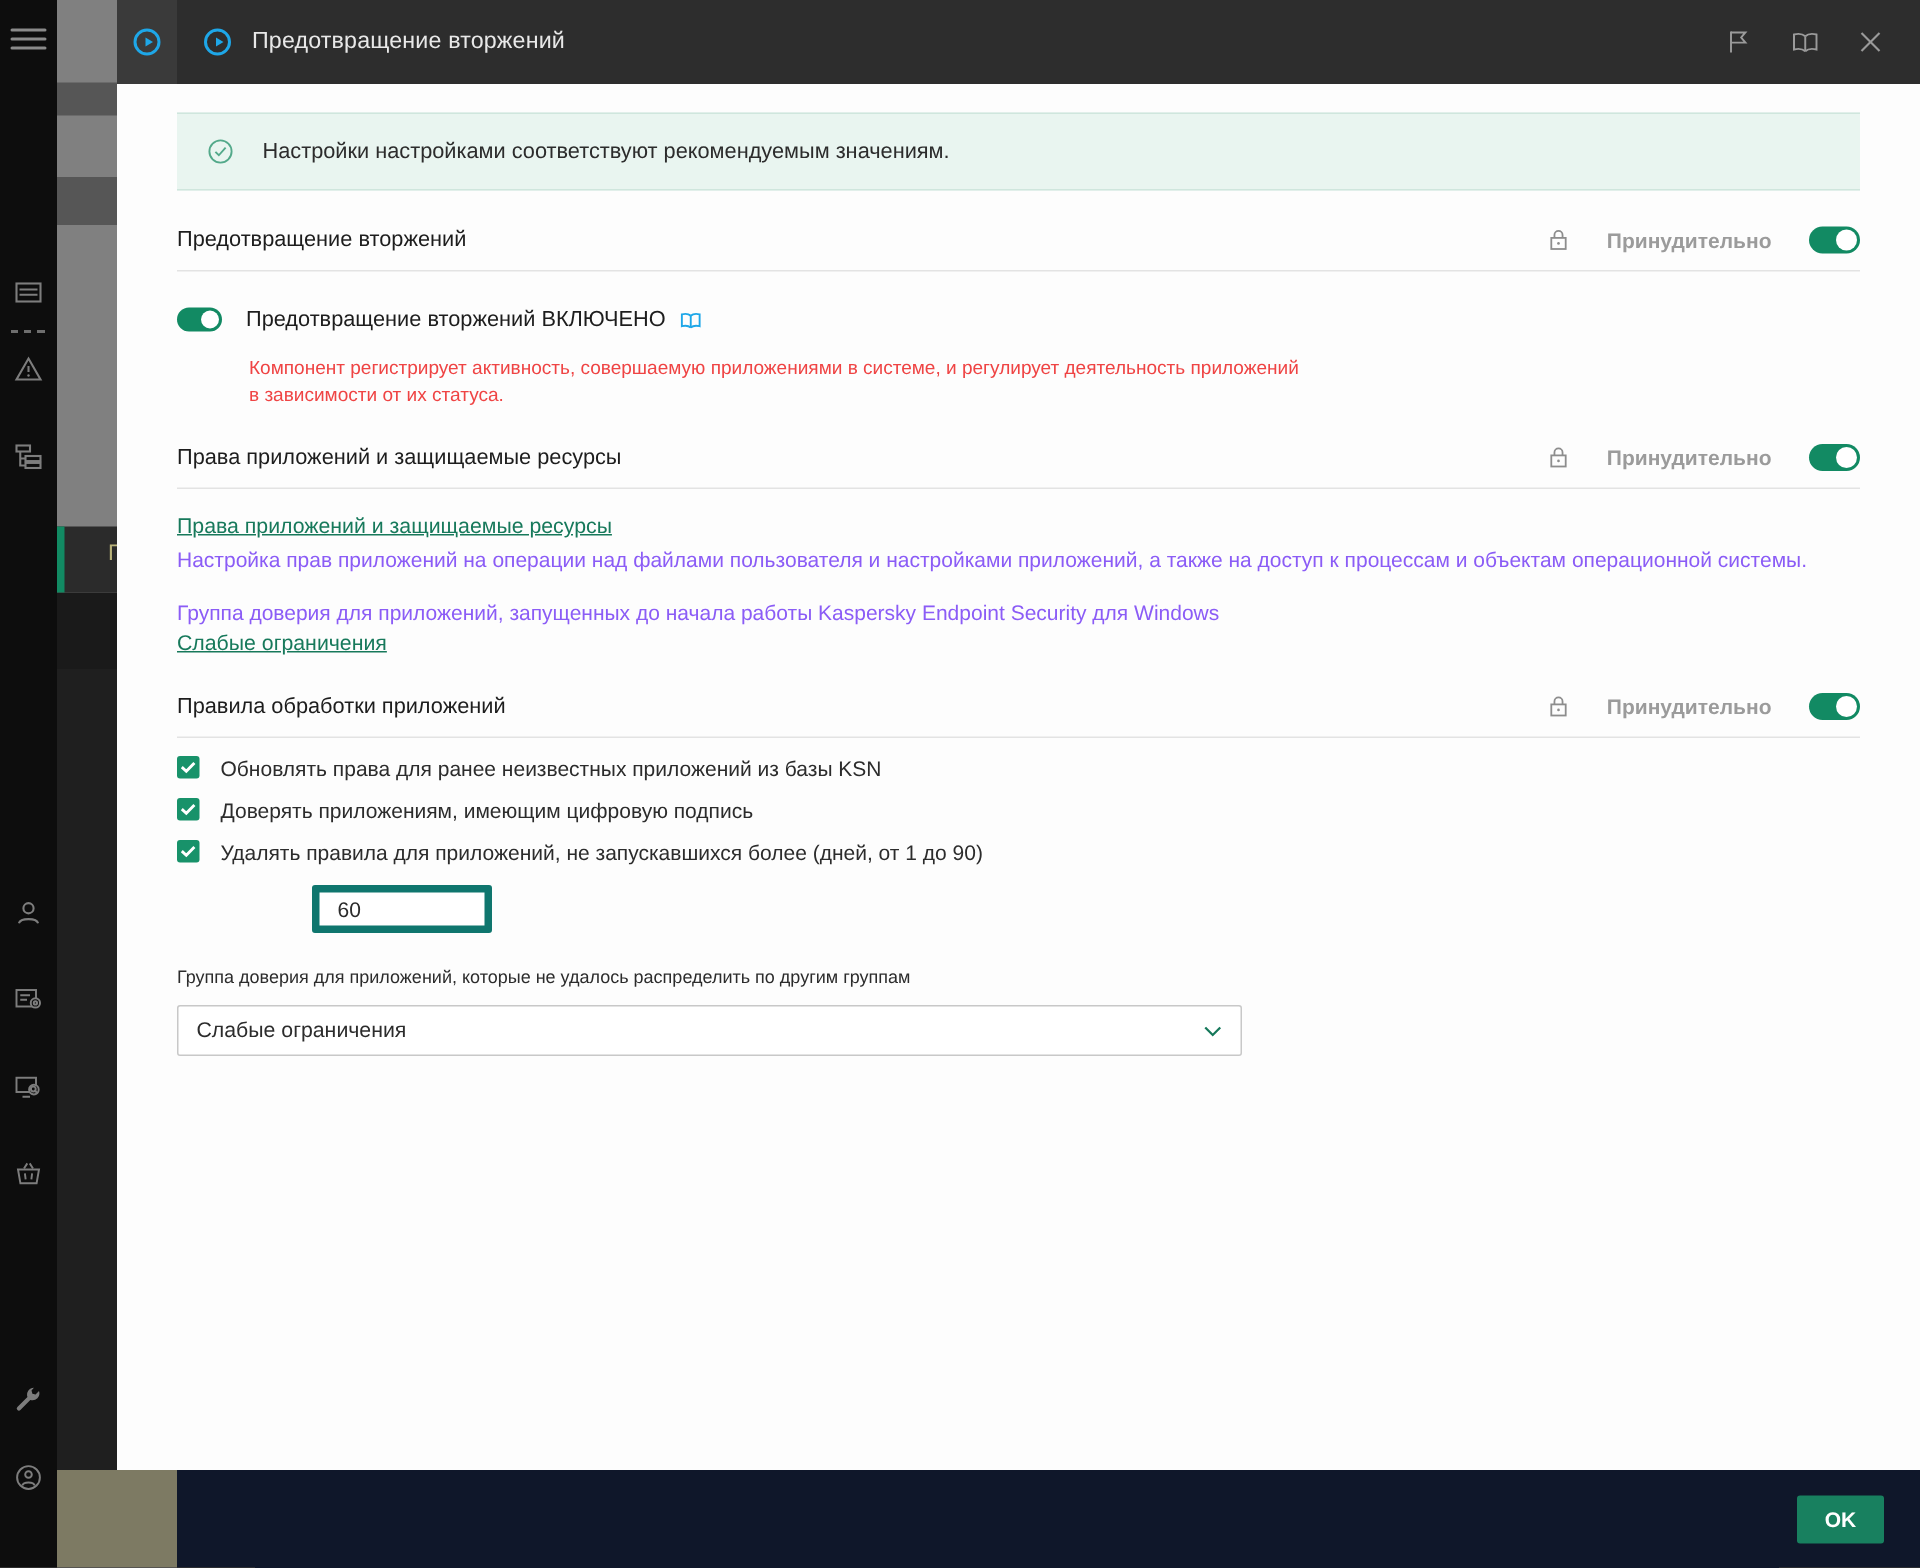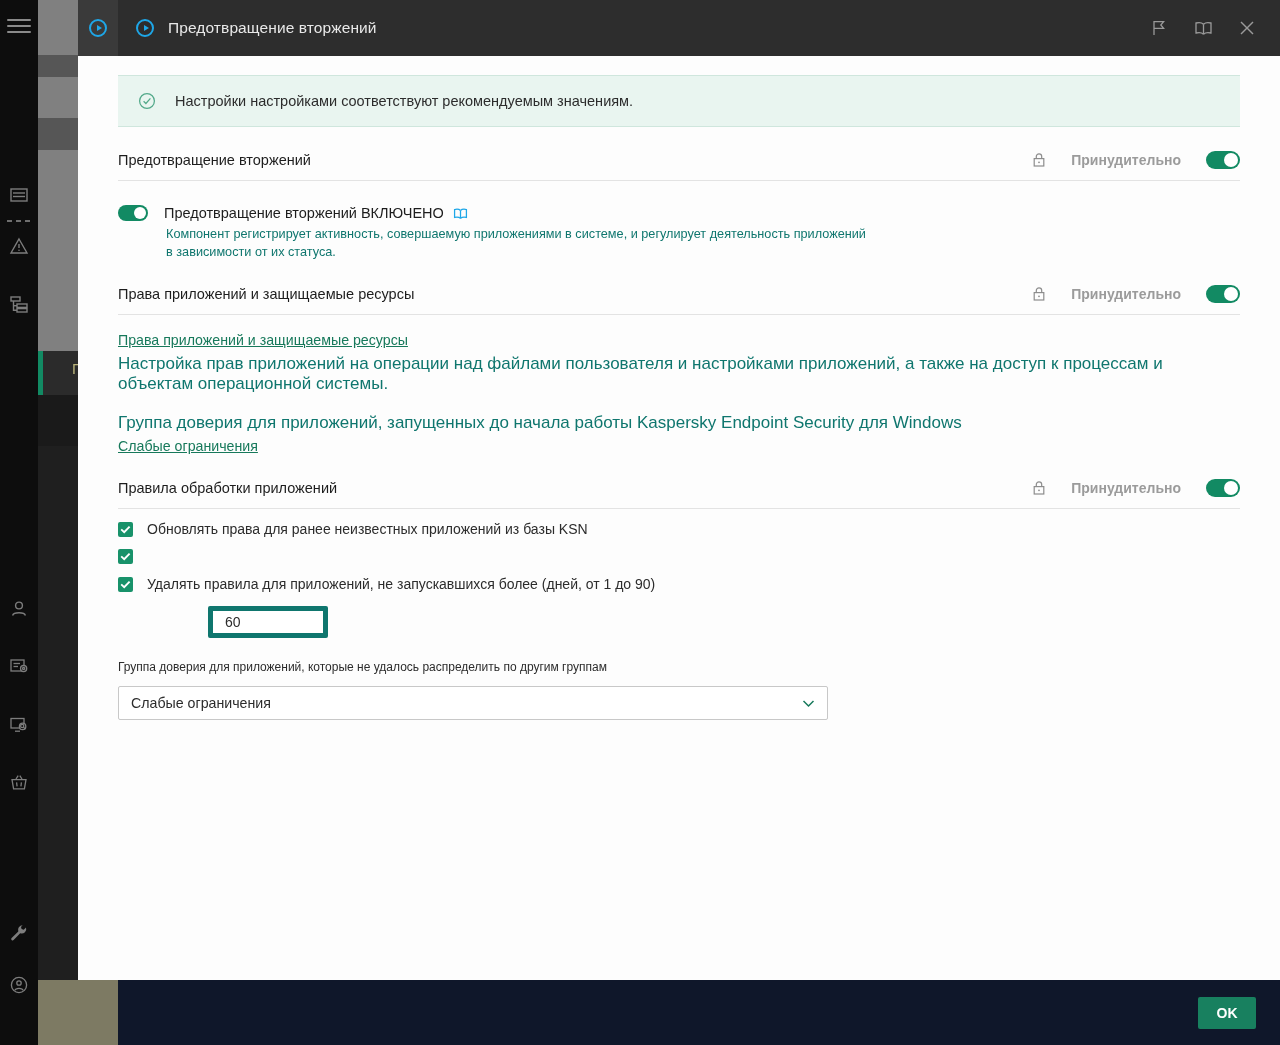--- a/index.html
+++ b/index.html
@@ -104,33 +104,33 @@
     width: 14px; height: 14px; border-radius: 50%; background: #fff;
   }
   .toggle.sm { width: 30px; height: 16px; border-radius: 8px; }
   .toggle.sm::after { width: 12px; height: 12px; }
 
   
   .feature-row { margin-top: 24px; display: flex; align-items: center; padding-left: 0; }
   .feature-label { margin-left: 16px; font-size: 14.5px; color: #1d1d1d; }
   .book-icon { margin-left: 9px; color: #1ea7e8; display: flex; }
   .feature-desc {
-    margin-top: 5px; margin-left: 48px; font-size: 12.7px; color: #0f766e; line-height: 1.38;
+    margin-top: 16px; margin-left: 48px; font-size: 12.7px; color: #ef4444; line-height: 1.38;
     max-width: 700px;
   }
 
   .link {
     color: #17795b; font-size: 14.2px; text-decoration: underline; cursor: pointer; display: inline-block;
   }
-  .body-text { font-size: 17px; color: #0f766e; }
+  .body-text { font-size: 14px; color: #8b5cf6; }
   .para { margin-top: 5px; }
   .block-gap { margin-top: 19px; }
 
   
-  .cb-row { display: flex; align-items: flex-end; margin-top: 12px; }
+  .cb-row { display: flex; align-items: flex-start; margin-top: 12px; }
   .cb {
     width: 15px; height: 15px; border-radius: 2px; background: #18926a;
     display: flex; align-items: center; justify-content: center; flex: none;
   }
   .cb svg { display: block; }
   .cb-label { margin-left: 14px; font-size: 14px; color: #2c2c2c; }
 
   .num-input {
     margin-top: 14px; margin-left: 90px; width: 120px; height: 32px;
     border: 5px solid #0f766e; border-radius: 2px; background: #fff;
@@ -403,20 +403,21 @@
               </svg>
             </span>
             <span class="cb-label">Обновлять права для ранее неизвестных приложений из базы KSN</span>
           </div>
           <div class="cb-row">
             <span class="cb">
               <svg width="11" height="9" viewBox="0 0 11 9" fill="none" stroke="#fff" stroke-width="1.9">
                 <path d="M1.2 4.4 L4.2 7.2 L9.6 1.6"></path>
               </svg>
             </span>
+            <span class="cb-label">Доверять приложениям, имеющим цифровую подпись</span>
           </div>
           <div class="cb-row">
             <span class="cb">
               <svg width="11" height="9" viewBox="0 0 11 9" fill="none" stroke="#fff" stroke-width="1.9">
                 <path d="M1.2 4.4 L4.2 7.2 L9.6 1.6"></path>
               </svg>
             </span>
             <span class="cb-label">Удалять правила для приложений, не запускавшихся более (дней, от 1 до 90)</span>
           </div>
         </div>

